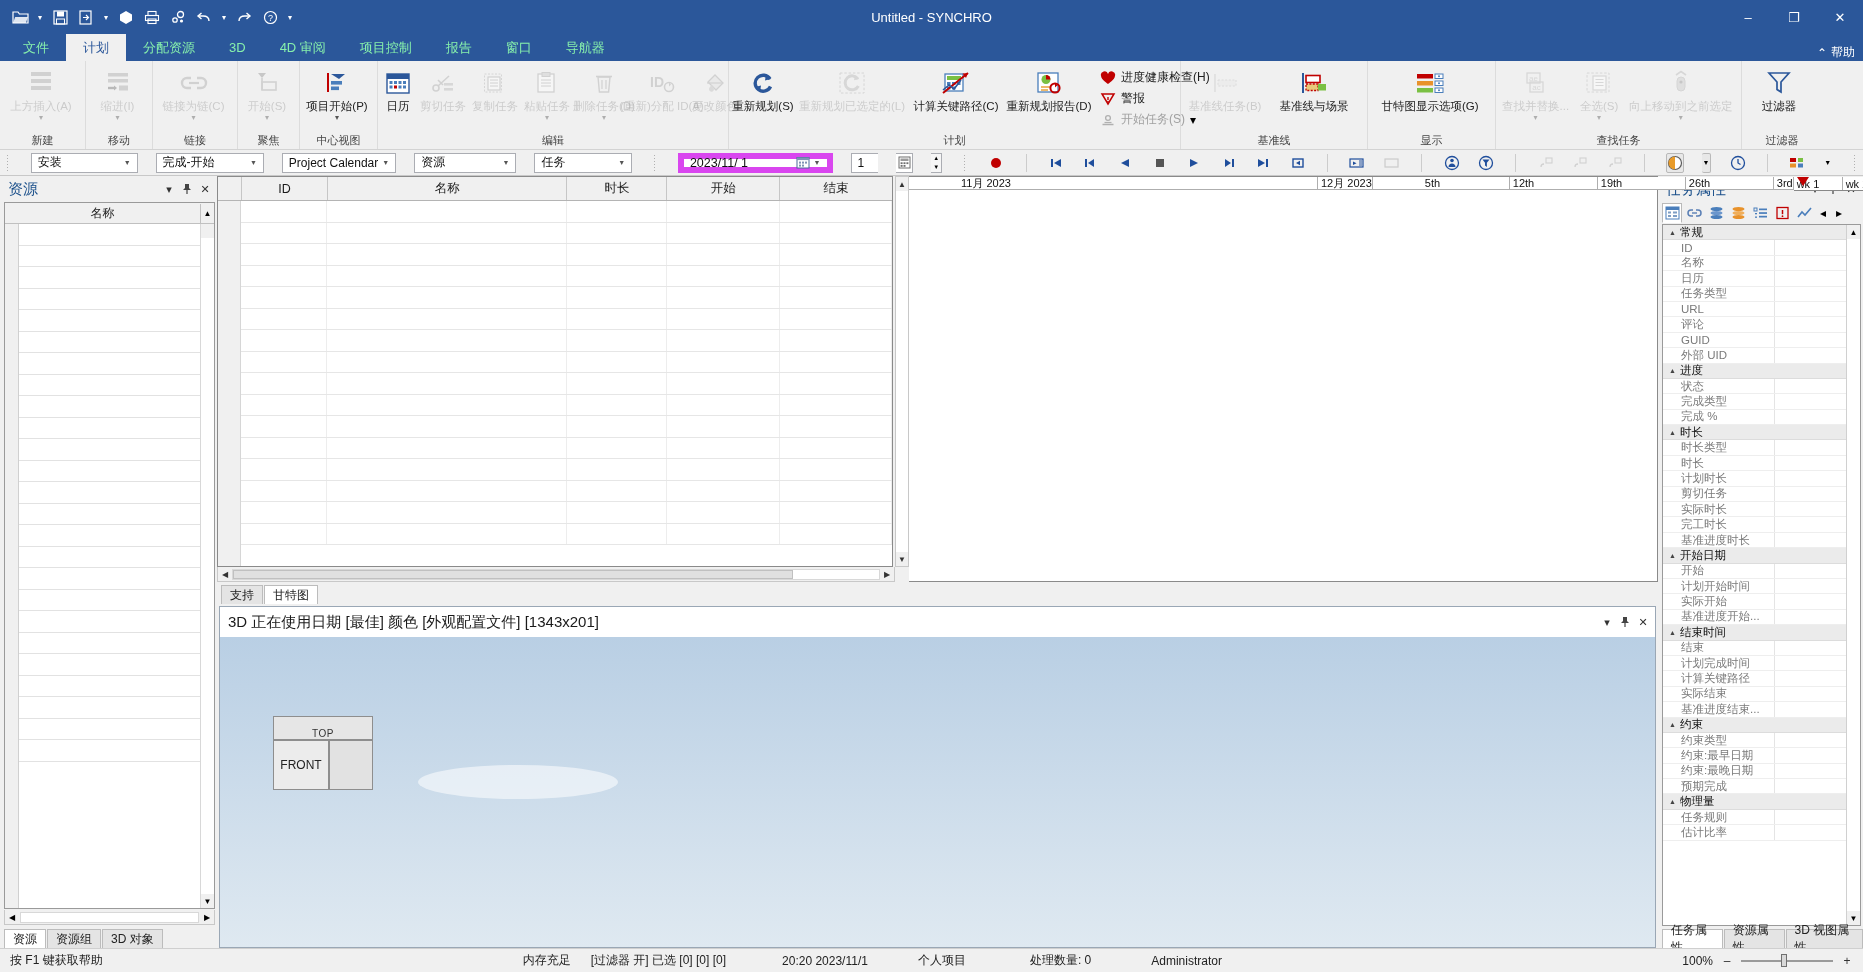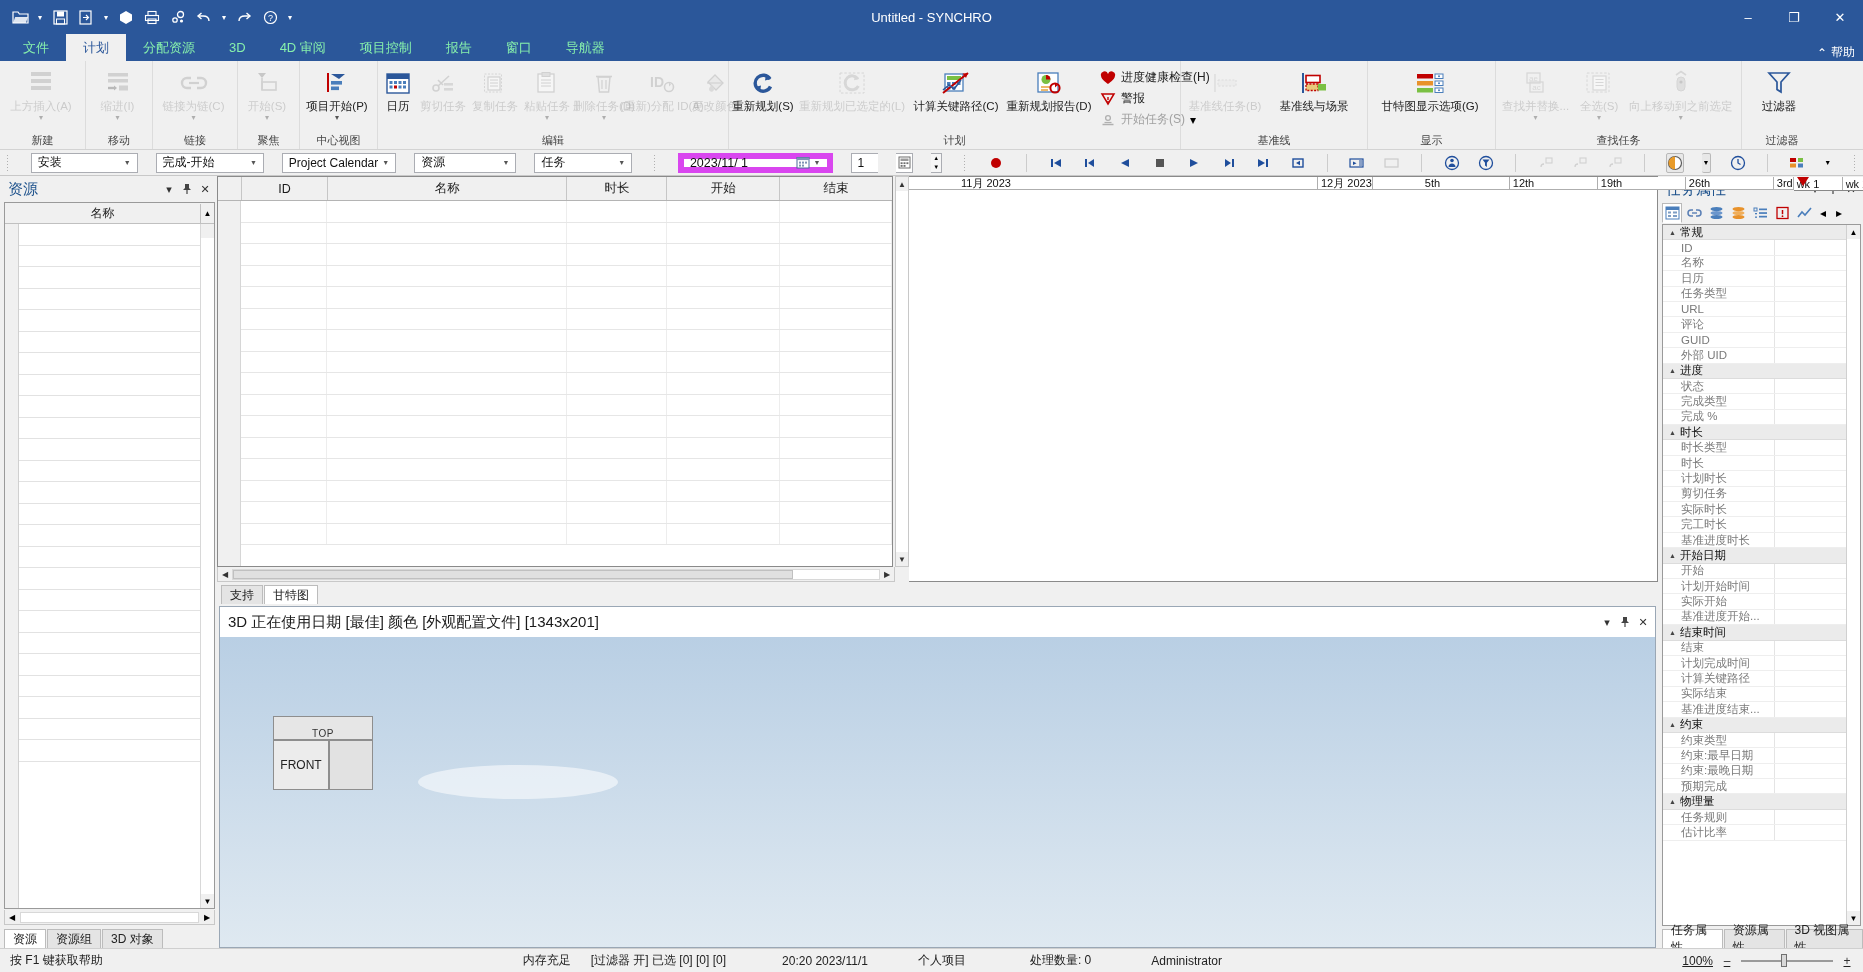--- a/index.html
+++ b/index.html
@@ -205,21 +205,21 @@
   .rp-vs { width: 14px; background: #f0f0f0; border-left: 1px solid #d0d0d0; display: flex; flex-direction: column; }
   .rp-vs .sq { height: 14px; display: flex; align-items: center; justify-content: center; font-size: 8px; }
   .rp-bottom { height: 22px; display: flex; align-items: flex-end; gap: 1px; padding-left: 4px; }
 
   
   .statusbar {
     height: 24px; background: #f0f0f0; border-top: 1px solid #cfcfcf;
     display: flex; align-items: center; font-size: 12px; color: #222; flex: 0 0 24px;
   }
   .sb-cell { padding: 0 10px; white-space: nowrap; }
-  .sb-right { margin-left: auto; display: flex; align-items: flex-end; gap: 8px; padding-right: 10px; text-decoration: underline; }
+  .sb-right { margin-left: auto; display: flex; align-items: flex-end; gap: 8px; padding-right: 10px; }
   .zoomslider { width: 92px; height: 14px; position: relative; display: flex; align-items: center; }
   .zoomslider .trk { position: absolute; left: 0; right: 0; height: 2px; background: #9a9a9a; }
   .zoomslider .mid { position: absolute; left: 44px; width: 1px; height: 8px; background: #9a9a9a; }
   .zoomslider .thb { position: absolute; left: 40px; width: 6px; height: 13px; background: #d8d8d8; border: 1px solid #707070; }
   .zbtn { width: 12px; text-align: center; color: #333; }
 
   svg { display: block; }
 </style>
 </head>
 <body>

